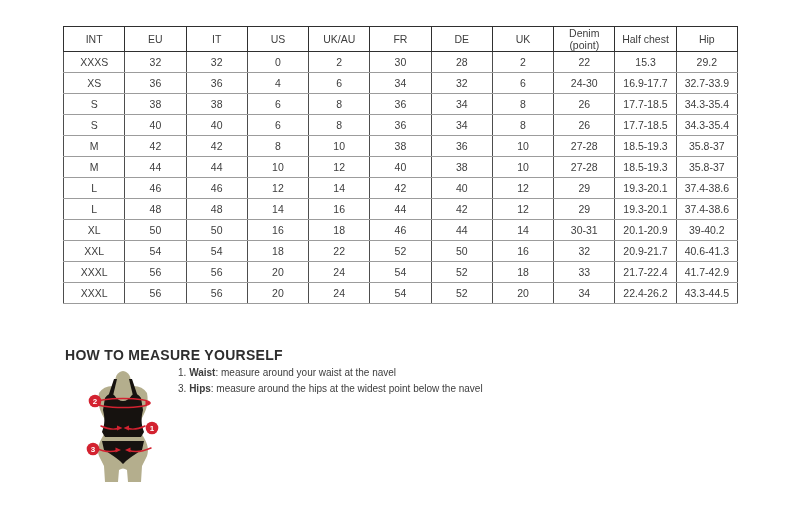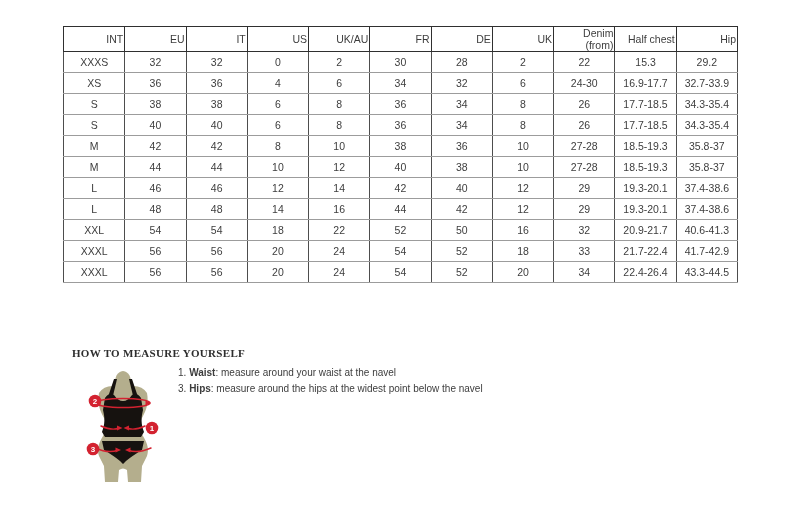--- a/index.html
+++ b/index.html
@@ -18,42 +18,41 @@
     border-collapse:collapse;
     table-layout:fixed;
     width:675px;
     border:1px solid #2f2f2f;
     font-size:10.5px;
     color:#3d3d3d;
   }
   table.size-chart th{
     height:24px;
     font-weight:normal;
-    text-align:right;
+    text-align:center;
     vertical-align:middle;
     border:1px solid #2f2f2f;
     padding:0 1px;
   }
   table.size-chart td{
     height:20px;
     text-align:center;
     vertical-align:middle;
     border-top:1px solid #9c9c9c;
     border-bottom:1px solid #9c9c9c;
     border-left:1px solid #4d4d4d;
     border-right:1px solid #4d4d4d;
     padding:0 1px;
   }
 
   
   .measure-title{
-    position:absolute;left:72px;top:347px;
-    font-size:11px;font-weight:bold;letter-spacing:.3px;
+    position:absolute;left:65px;top:347px;
+    font-size:14px;font-weight:bold;letter-spacing:.3px;
     color:#2e2e2e;
-    font-family:Liberation Serif, serif;
   }
   .measure-figure{position:absolute;left:84px;top:370px;}
   .measure-steps{
     position:absolute;left:178px;top:368px;
     list-style:none;margin:0;padding:0;
     font-size:10px;line-height:10px;color:#3d3d3d;
   }
   .measure-steps li{margin-bottom:5.5px;white-space:nowrap;}
   .measure-steps .step-label{font-weight:bold;text-align:center;}
 </style>
@@ -67,21 +66,21 @@
       <thead>
         <tr id="header-row">
             <th>INT</th>
             <th>EU</th>
             <th>IT</th>
             <th>US</th>
             <th>UK/AU</th>
             <th>FR</th>
             <th>DE</th>
             <th>UK</th>
-            <th>Denim (from)</th>
+            <th>Denim (point)</th>
             <th>Half chest</th>
             <th>Hip</th>
           </tr>
       </thead>
       <tbody id="table-body">
           <tr>
             <td>XXXS</td>
             <td>32</td>
             <td>32</td>
             <td>0</td>
@@ -178,20 +177,33 @@
             <td>14</td>
             <td>16</td>
             <td>44</td>
             <td>42</td>
             <td>12</td>
             <td>29</td>
             <td>19.3-20.1</td>
             <td>37.4-38.6</td>
           </tr>
           <tr>
+            <td>XL</td>
+            <td>50</td>
+            <td>50</td>
+            <td>16</td>
+            <td>18</td>
+            <td>46</td>
+            <td>44</td>
+            <td>14</td>
+            <td>30-31</td>
+            <td>20.1-20.9</td>
+            <td>39-40.2</td>
+          </tr>
+          <tr>
             <td>XXL</td>
             <td>54</td>
             <td>54</td>
             <td>18</td>
             <td>22</td>
             <td>52</td>
             <td>50</td>
             <td>16</td>
             <td>32</td>
             <td>20.9-21.7</td>
@@ -213,21 +225,21 @@
           <tr>
             <td>XXXL</td>
             <td>56</td>
             <td>56</td>
             <td>20</td>
             <td>24</td>
             <td>54</td>
             <td>52</td>
             <td>20</td>
             <td>34</td>
-            <td>22.4-26.4</td>
+            <td>22.4-26.2</td>
             <td>43.3-44.5</td>
           </tr>
         </tbody>
     </table>
   </div>
 
   <div class="measure-title">HOW TO MEASURE YOURSELF</div>
 
   <svg class="measure-figure" width="80" height="114" viewBox="0 0 80 114" xmlns="http://www.w3.org/2000/svg">
 

